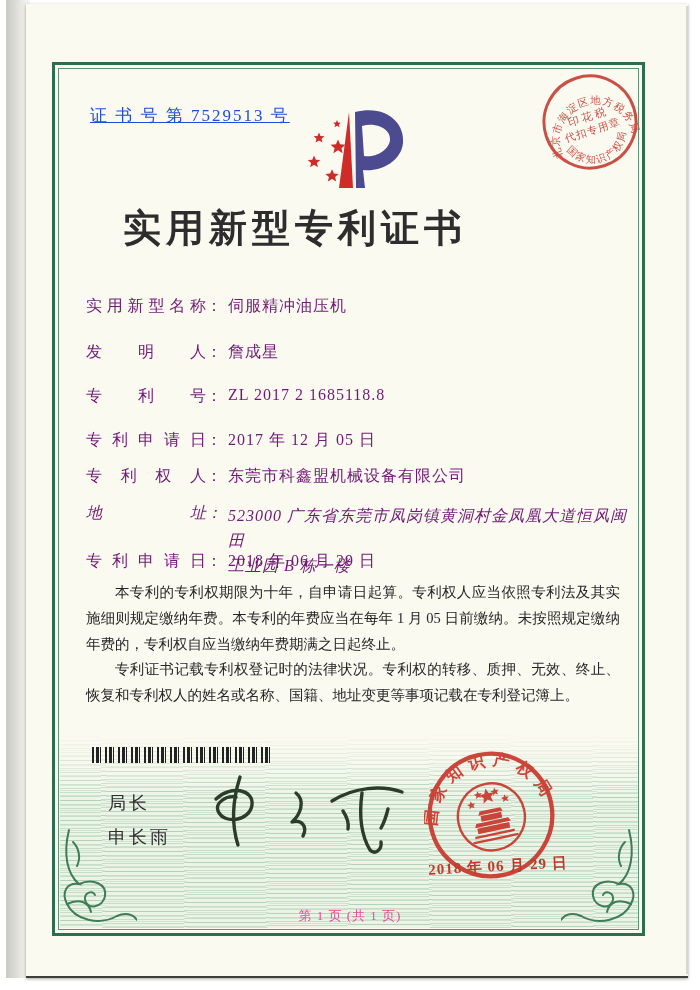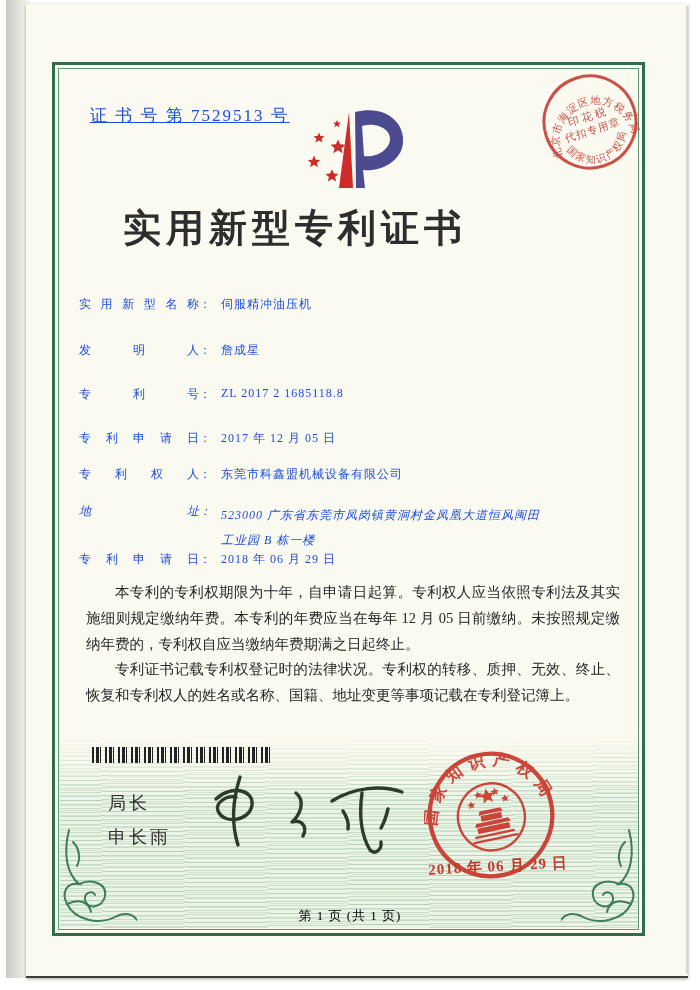--- a/index.html
+++ b/index.html
@@ -24,36 +24,36 @@
     background:
       repeating-linear-gradient(179.3deg, rgba(110,170,122,.30) 0 1px, rgba(110,170,122,0) 1px 4px),
       repeating-linear-gradient(180.7deg, rgba(110,170,122,.22) 0 1px, rgba(110,170,122,0) 1px 5px),
       linear-gradient(180deg, rgba(234,243,231,0) 0, #ecf4e8 70px);
     -webkit-mask-image:linear-gradient(180deg, transparent 0, #000 60px);
     mask-image:linear-gradient(180deg, transparent 0, #000 60px);}
   .cert-no{left:90px;top:104px;font-size:17px;letter-spacing:2px;color:#1d4ed8;text-decoration:underline;}
   .title{left:0;top:203px;width:590px;text-align:center;font-size:38px;font-weight:bold;
     letter-spacing:5px;color:#2d2d2d;}
   
-  .frow{left:79px;width:545px;font-size:12px;color:#1d4ed8;white-space:nowrap;}
+  .frow{left:86px;width:545px;font-size:16px;color:#701a75;white-space:nowrap;}
   .flabel{display:inline-block;width:120px;text-align:justify;text-align-last:justify;vertical-align:top;}
   .fcolon{display:inline-block;width:16px;vertical-align:top;}
   .fvalue{display:inline-block;margin-left:6px;vertical-align:top;letter-spacing:1px;}
   .addr-val{width:400px;white-space:normal;line-height:25px;}
   .grant-right{position:absolute;left:302px;top:0;white-space:nowrap;}
   .flabel-sm{display:inline-block;width:104px;text-align:justify;text-align-last:justify;vertical-align:top;}
   
   .bodytext{left:86px;top:580px;width:534px;font-size:14.5px;line-height:25.8px;color:#262626;}
   .bodytext p{margin:0;text-indent:2em;text-align:justify;}
   .barcode{left:92px;top:747px;width:178px;height:16px;
     background:repeating-linear-gradient(90deg,#222 0 2px,transparent 2px 4px,#222 4px 7px,transparent 7px 8px,#222 8px 9px,transparent 9px 13px);}
   .signer{left:108px;font-size:18px;letter-spacing:3px;color:#2e2e2e;}
   .seal-date{left:418px;top:857px;width:160px;text-align:center;font-size:15px;color:#c03a2c;
     letter-spacing:1px;transform:rotate(-3deg);font-weight:bold;}
-  .footer{left:0;top:907px;width:700px;text-align:center;font-size:13px;color:#000000;letter-spacing:1px;}
+  .footer{left:0;top:907px;width:700px;text-align:center;font-size:13px;color:#ec4899;letter-spacing:1px;}
   svg{display:block;}
 </style>
 </head>
 <body>
 
 <div class="abs scan-strip"></div>
 <div class="abs paper"></div>
 <div class="abs paper-right-edge"></div>
 
 <div class="abs band"></div>
@@ -137,21 +137,21 @@
 
 <div class="abs frow" style="top:503px;font-style:italic;">
   <span class="flabel">地址</span><span class="fcolon">：</span><span class="fvalue addr-val"><span>523000 广东省东莞市凤岗镇黄洞村金凤凰大道恒风闽田</span><br><span>工业园 B 栋一楼</span></span>
 </div>
 
 <div class="abs frow" style="top:551px;">
   <span class="flabel">专利申请日</span><span class="fcolon">：</span><span class="fvalue">2018 年 06 月 29 日</span>
 </div>
 
 <div class="abs bodytext">
-  <p>本专利的专利权期限为十年，自申请日起算。专利权人应当依照专利法及其实施细则规定缴纳年费。本专利的年费应当在每年 12 月 05 日前缴纳。未按照规定缴纳年费的，专利权自应当缴纳年费期满之日起终止。</p>
+  <p>本专利的专利权期限为十年，自申请日起算。专利权人应当依照专利法及其实施细则规定缴纳年费。本专利的年费应当在每年 1 月 05 日前缴纳。未按照规定缴纳年费的，专利权自应当缴纳年费期满之日起终止。</p>
   <p>专利证书记载专利权登记时的法律状况。专利权的转移、质押、无效、终止、恢复和专利权人的姓名或名称、国籍、地址变更等事项记载在专利登记簿上。</p>
 </div>
 
 <div class="abs barcode"></div>
 
 <div class="abs signer" style="top:791px;">局长</div>
 <div class="abs signer" style="top:825px;">申长雨</div>
 
 <svg class="abs" style="left:200px;top:765px;" width="215" height="95" viewBox="0 0 215 95">
   <g fill="none" stroke="#2b3c2a" stroke-width="3.4" stroke-linecap="round" stroke-linejoin="round">

